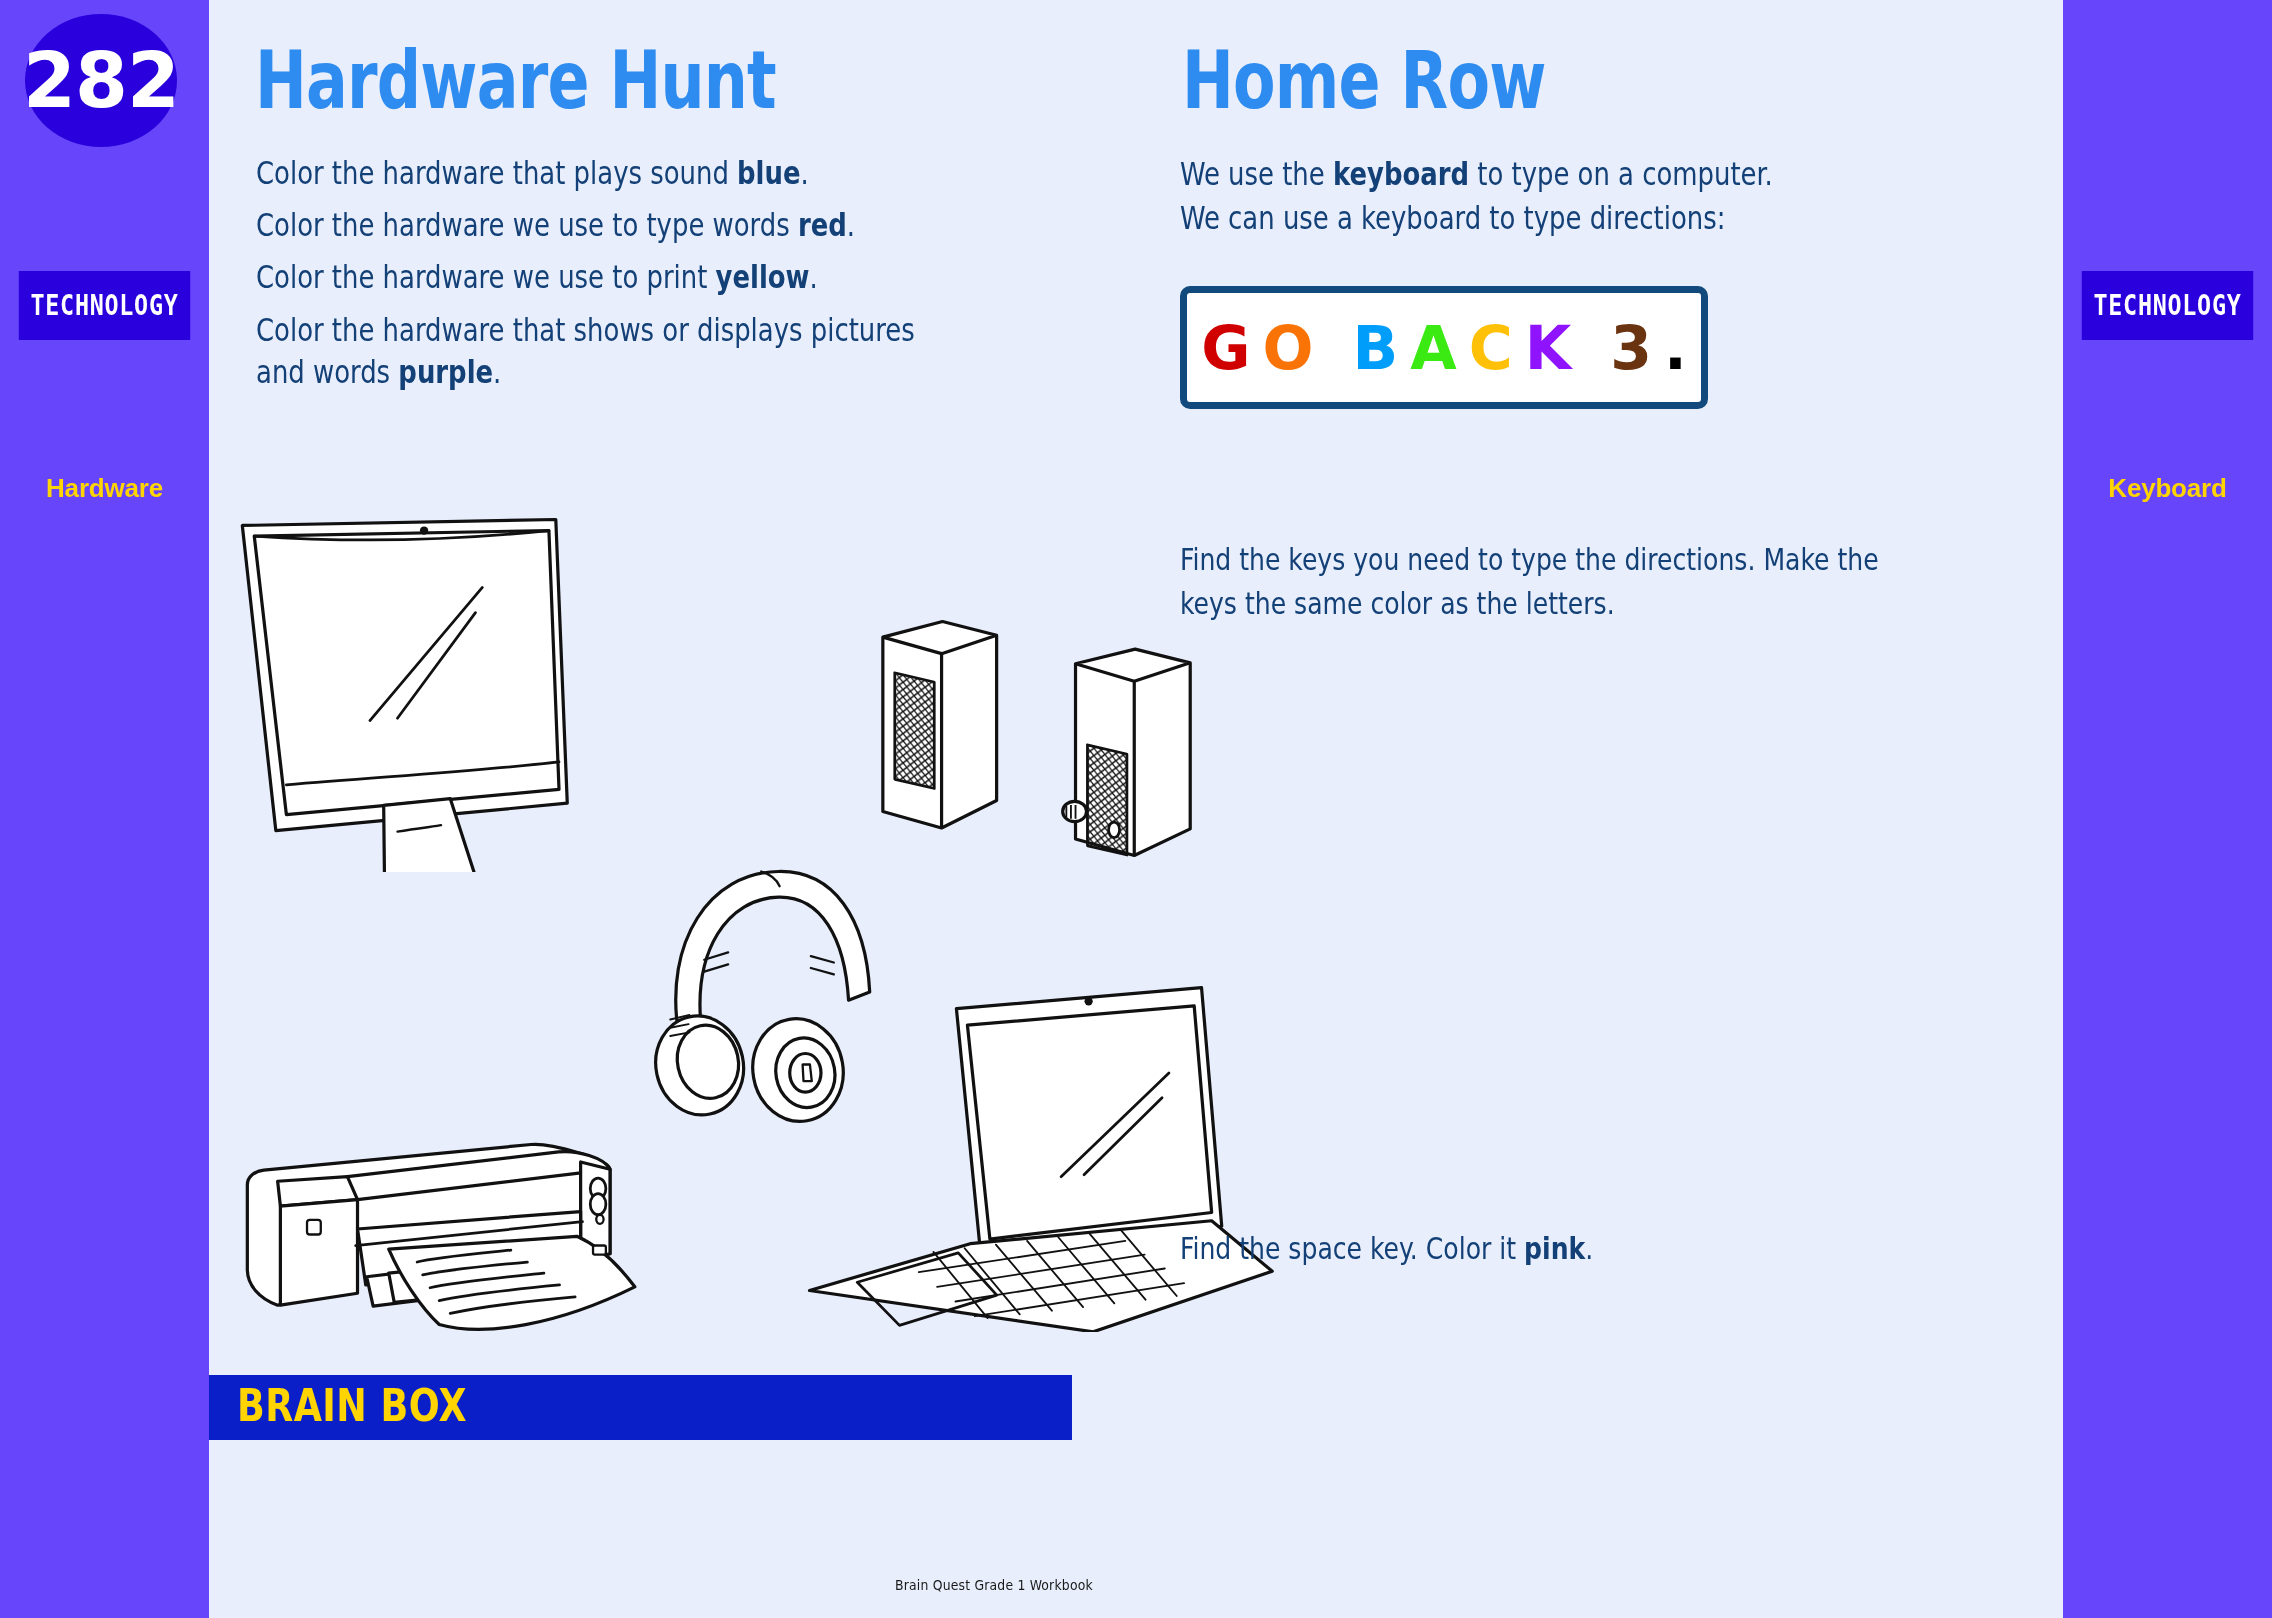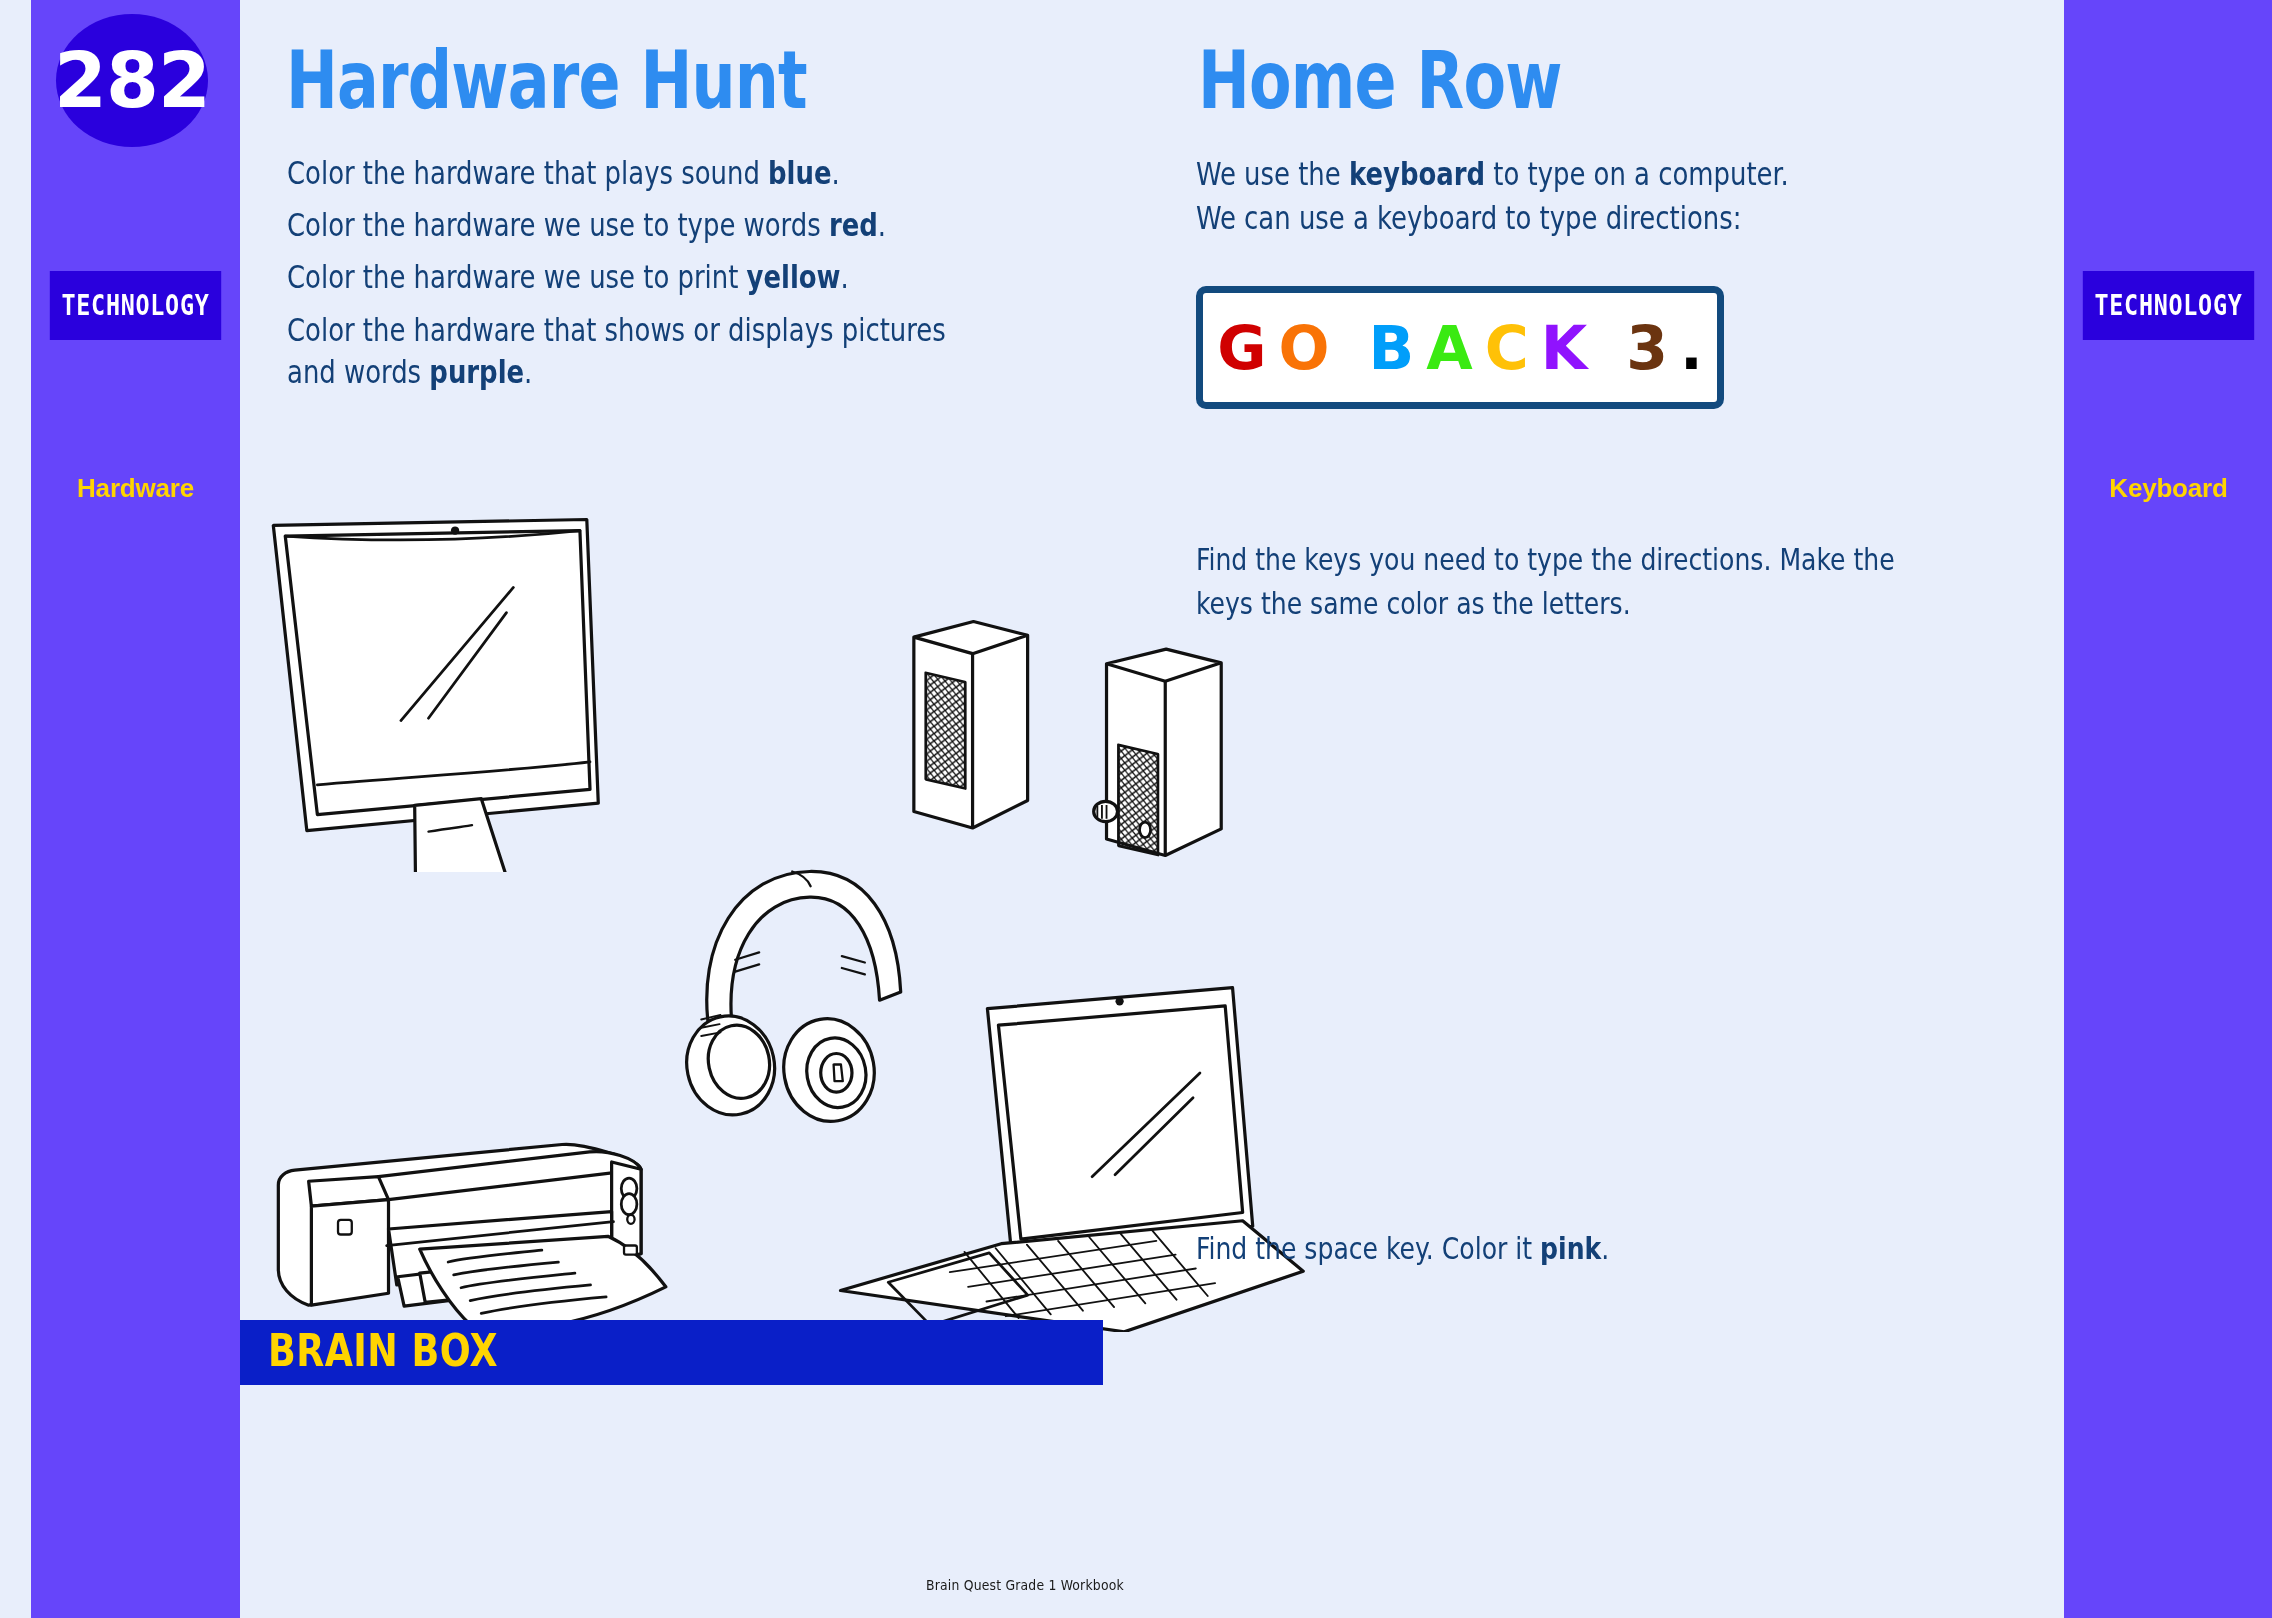--- a/index.html
+++ b/index.html
@@ -4,21 +4,21 @@
 <style>
   * { box-sizing: border-box; margin:0; padding:0; }
   html,body { background:#E8EEFB; }
   body {
     width:2273px; height:1618px;
     font-family:"Liberation Sans", sans-serif;
     position:relative; overflow:hidden;
   }
 
   
-  .spread { position:absolute; inset:0; display:flex;margin-left:31px; }
+  .spread { position:absolute; inset:0; display:flex; }
   .page { position:relative; height:100%; }
   .page-left  { width:1136px; background:#E8EEFB; }
   .page-right { width:1136px; background:#E8EEFB; }
 
   
   .rail {
     position:absolute; top:0; bottom:0; width:209px;
     background:#6645FA; z-index:2;
   }
   .rail-left  { left:0; }
@@ -99,21 +99,21 @@
     position:absolute; color:#134077; font-size:31px; line-height:1.42;
     font-family:"DejaVu Sans Condensed","Liberation Sans Narrow","Liberation Sans", sans-serif;
     transform:scaleX(0.9); transform-origin:left top;
   }
   .body-text b { font-weight:700; }
   .find-keys  { left:44px; top:537px; width:808px; }
   .find-space { left:44px; top:1226px; width:689px; }
 
   
   .brain-box {
-    position:absolute; left:0; top:1320px; width:863px; z-index:4;
+    position:absolute; left:0; top:1375px; width:863px; z-index:4;
   }
   .bb-header {
     background:#0A1FC8; padding:9.2px 27.5px 12px 27.5px;
   }
   .bb-title {
     color:#FFD400; font-size:44px; font-weight:700; letter-spacing:0.5px; line-height:1;
     font-family:"DejaVu Sans Condensed","Liberation Sans Narrow","Liberation Sans", sans-serif;
     transform:scaleX(0.92); transform-origin:left center; display:inline-block;
   }
   .bb-body {

